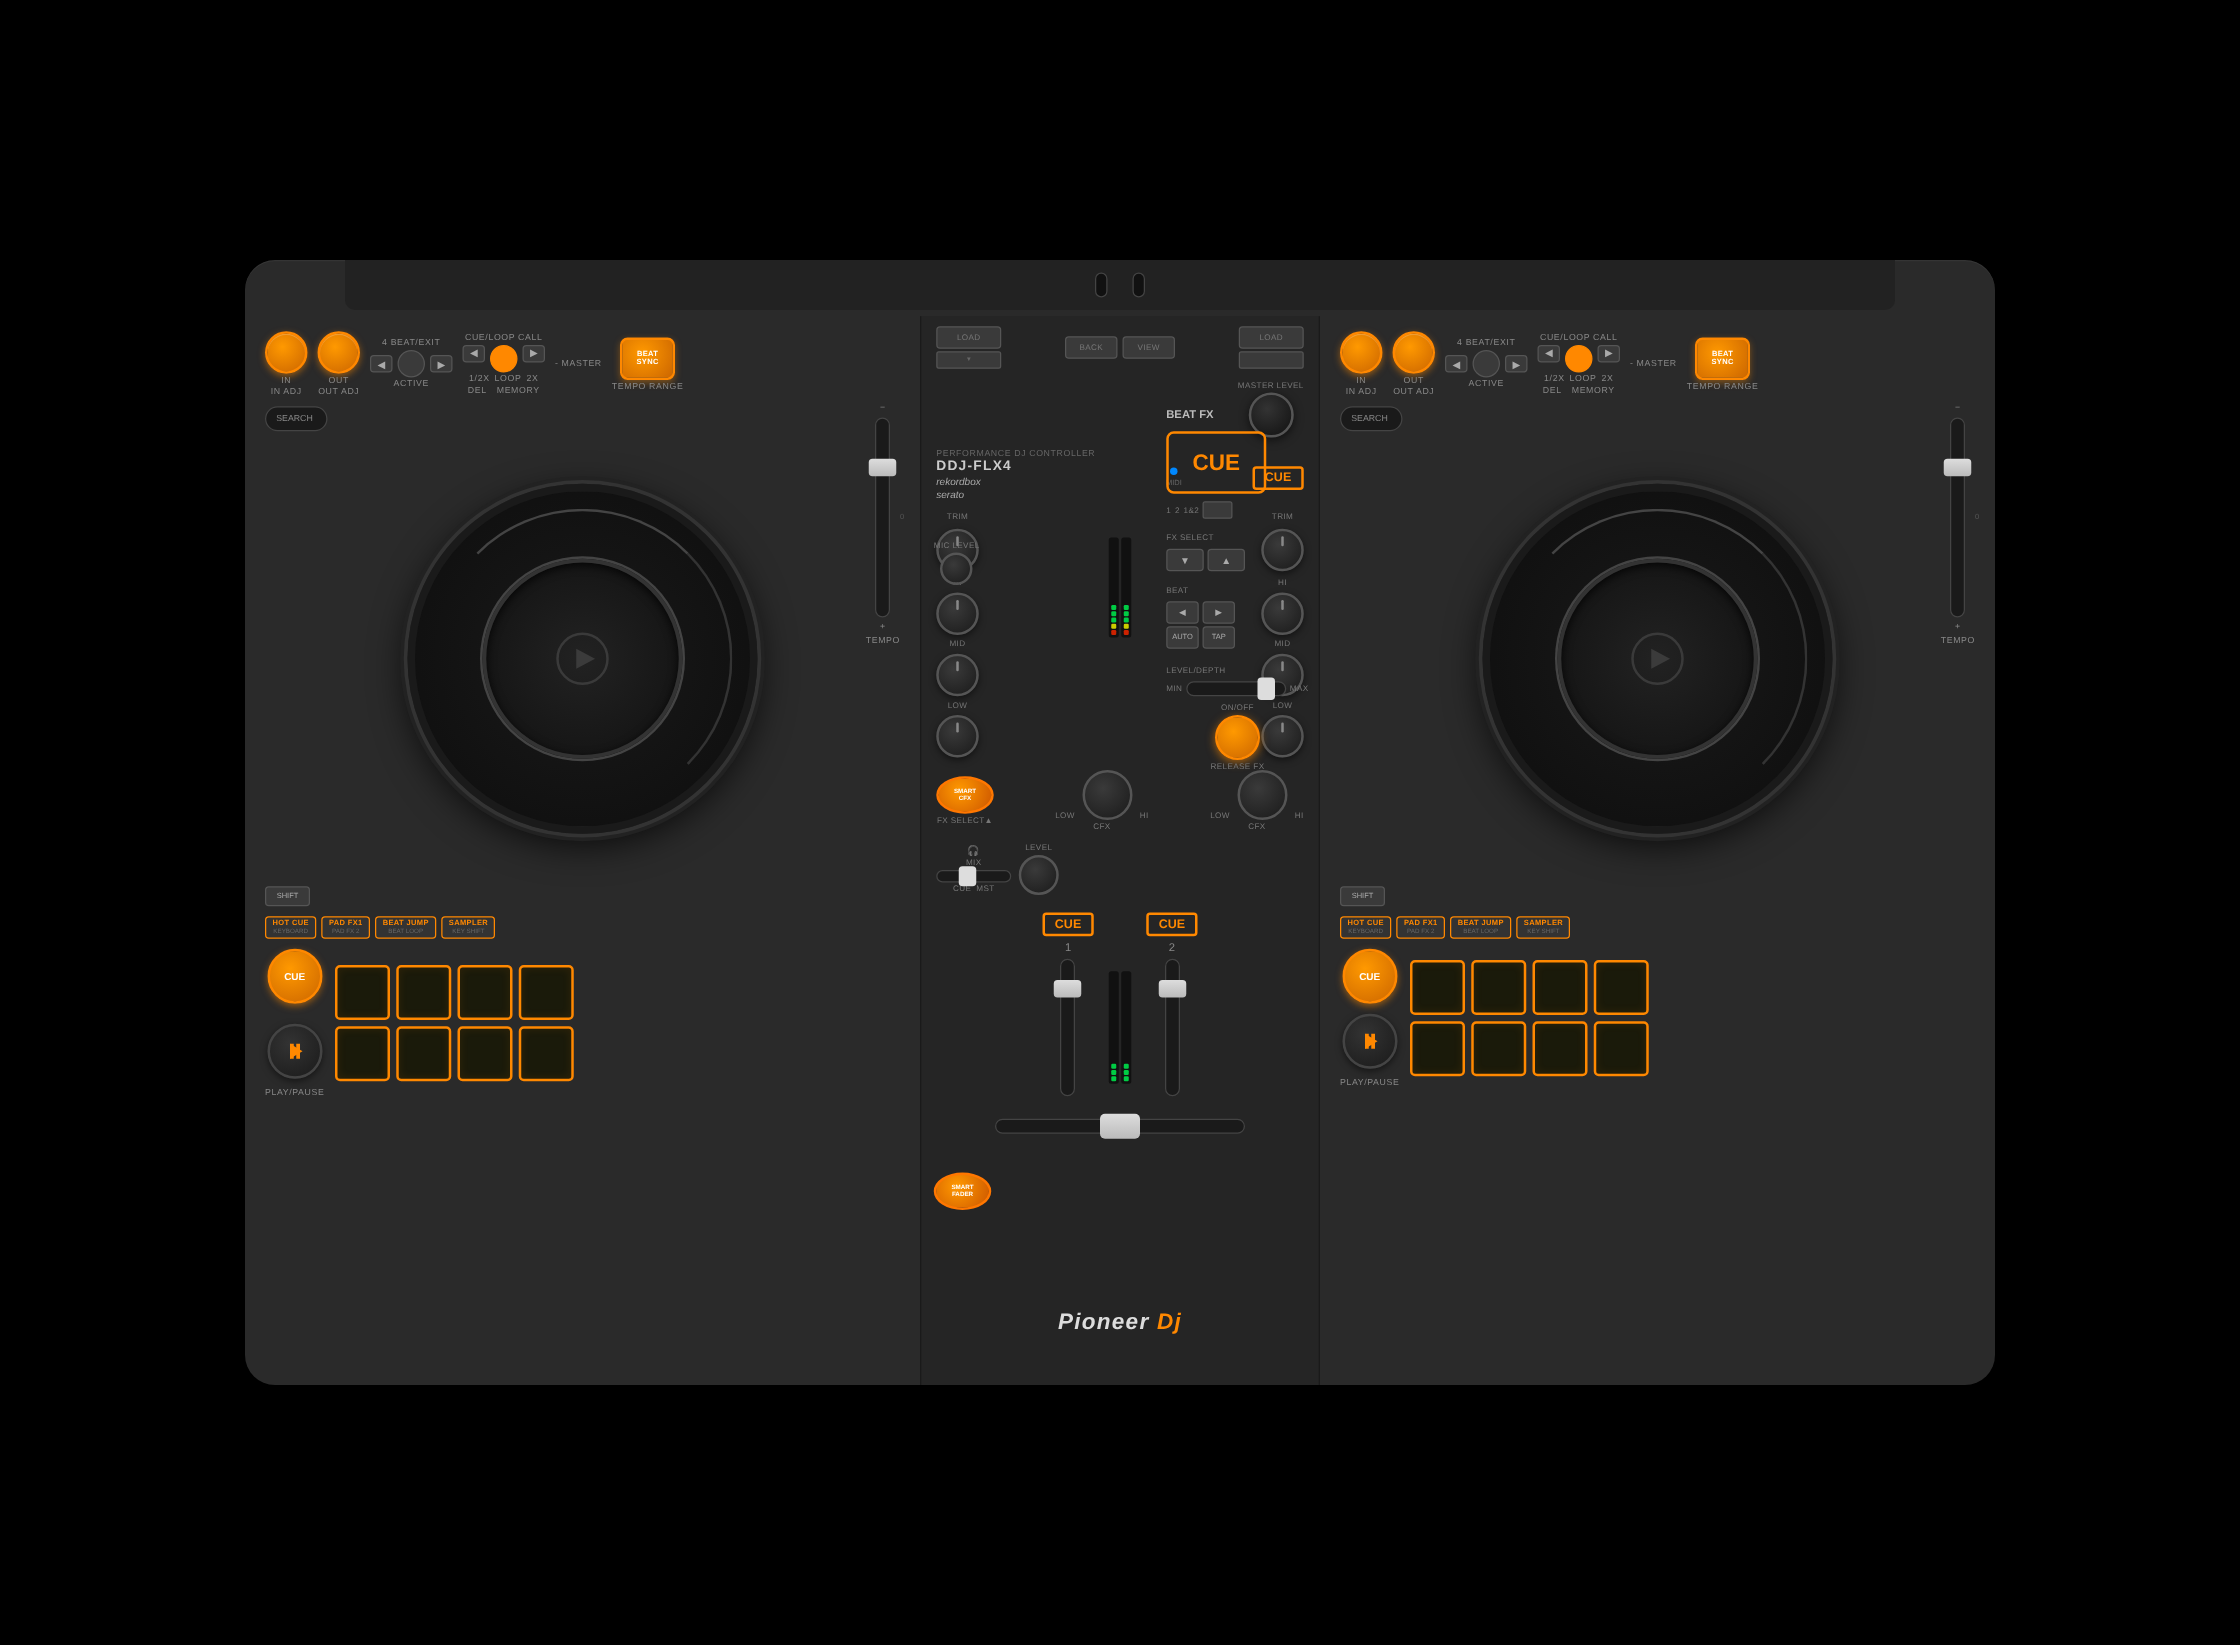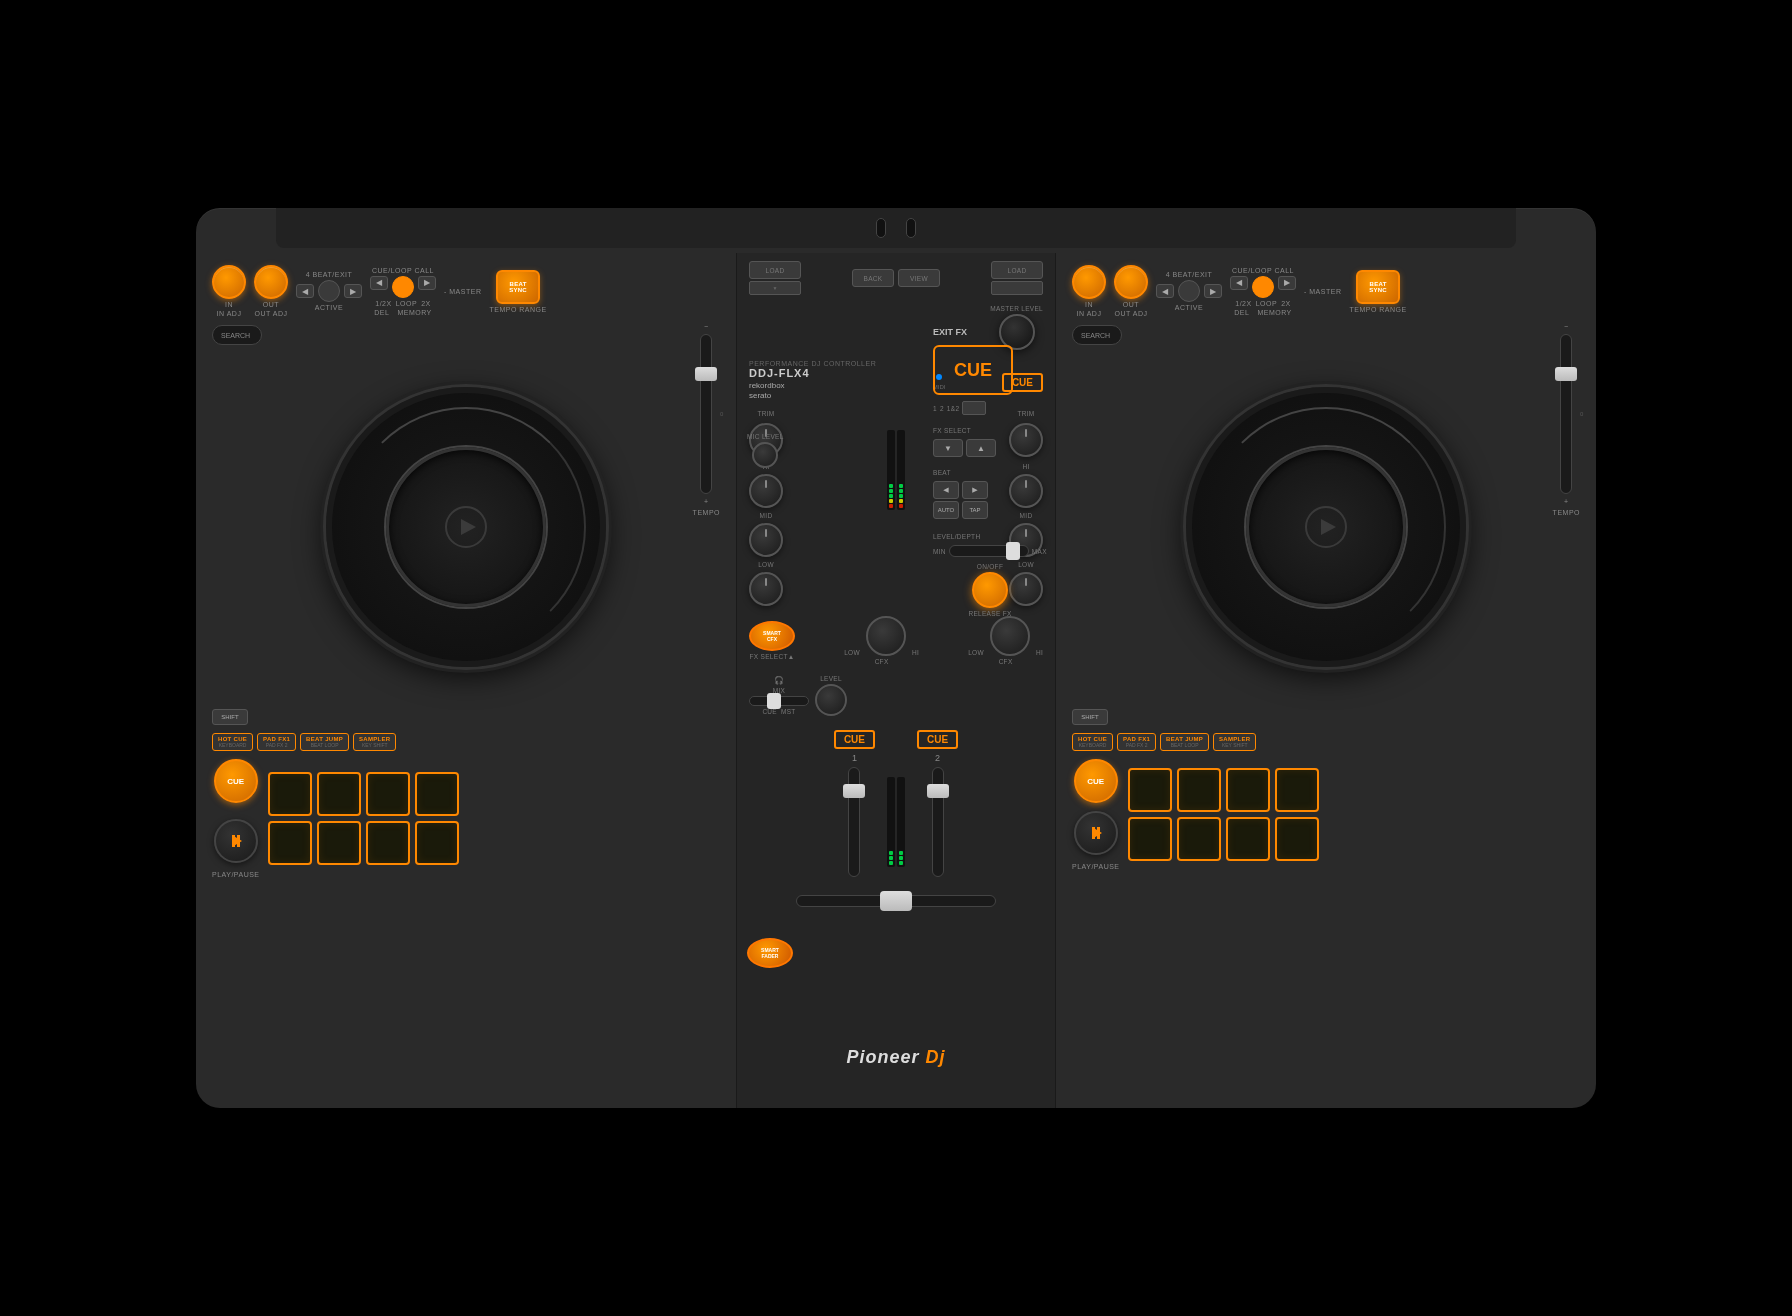--- a/index.html
+++ b/index.html
@@ -389,20 +389,21 @@
       font-size: 11px;
       color: #ccc;
       font-weight: bold;
       letter-spacing: 1px;
     }
 
     .brand-logo {
       font-family: Arial, sans-serif;
       font-size: 8px;
       color: #aaa;
+      font-style: italic;
     }
 
     .trim-row {
       display: flex;
       gap: 8px;
       align-items: flex-start;
       justify-content: space-between;
     }
 
     .eq-knob {
@@ -1080,21 +1081,21 @@
             <div class="crossfader-handle"></div>
           </div>
         </div>
       </div>
 
       <div class="pioneer-logo">
         <em>Pioneer <span>Dj</span></em>
       </div>
 
       <div style="position:absolute;right:0;top:60px;width:130px;padding:8px;">
-        <span class="white-label" style="font-weight:bold;font-size:9px;">EXIT FX</span>
+        <span class="white-label" style="font-weight:bold;font-size:9px;">BEAT FX</span>
 
         
         <div style="margin-top:6px;">
           <div class="big-cue-btn">
             <span class="big-cue-text">CUE</span>
           </div>
         </div>
 
         
         <div style="display:flex;gap:3px;margin-top:6px;align-items:center;">

